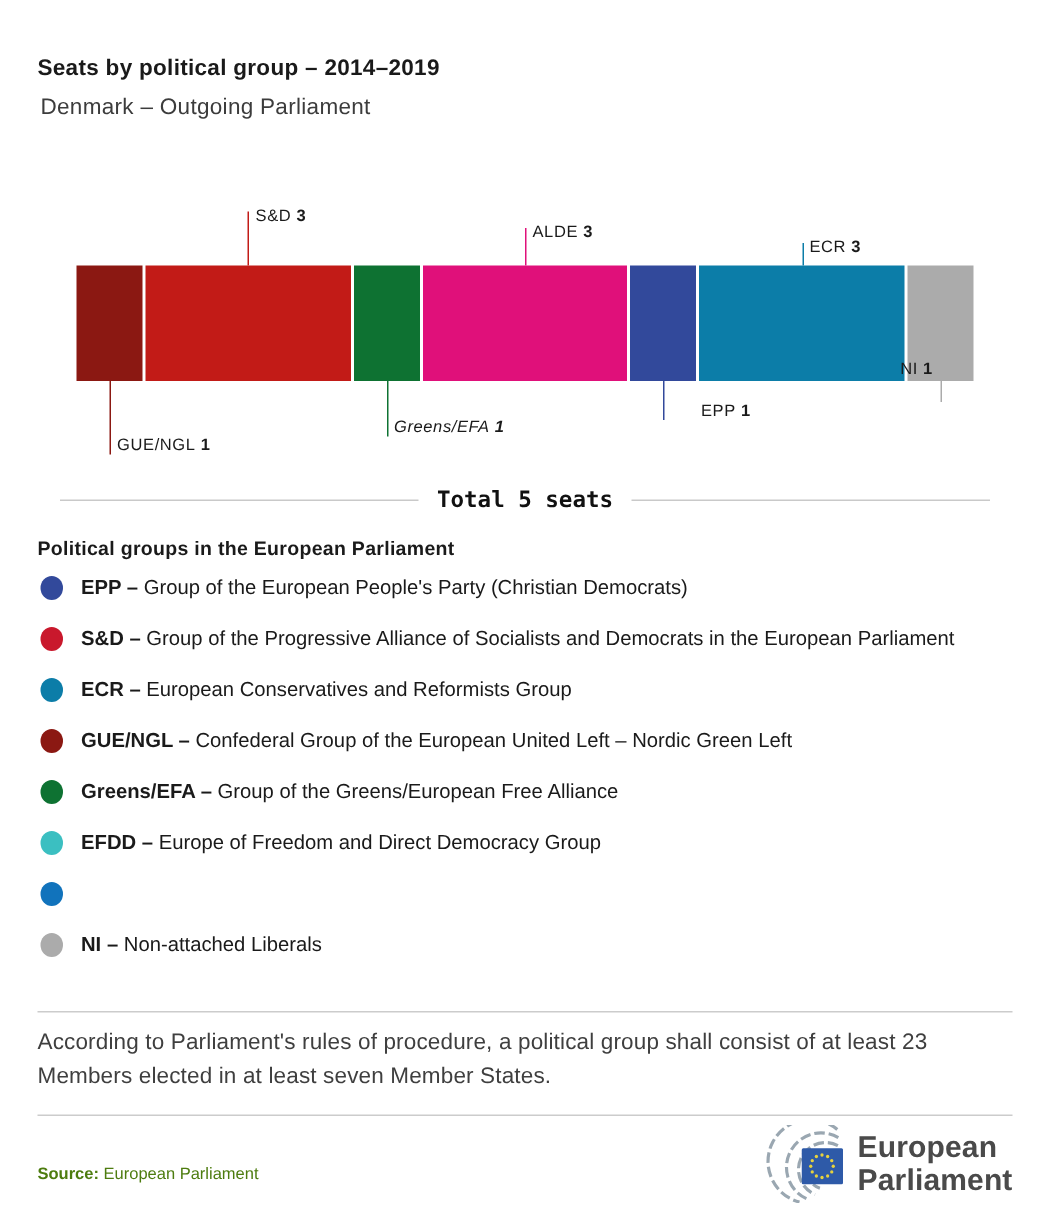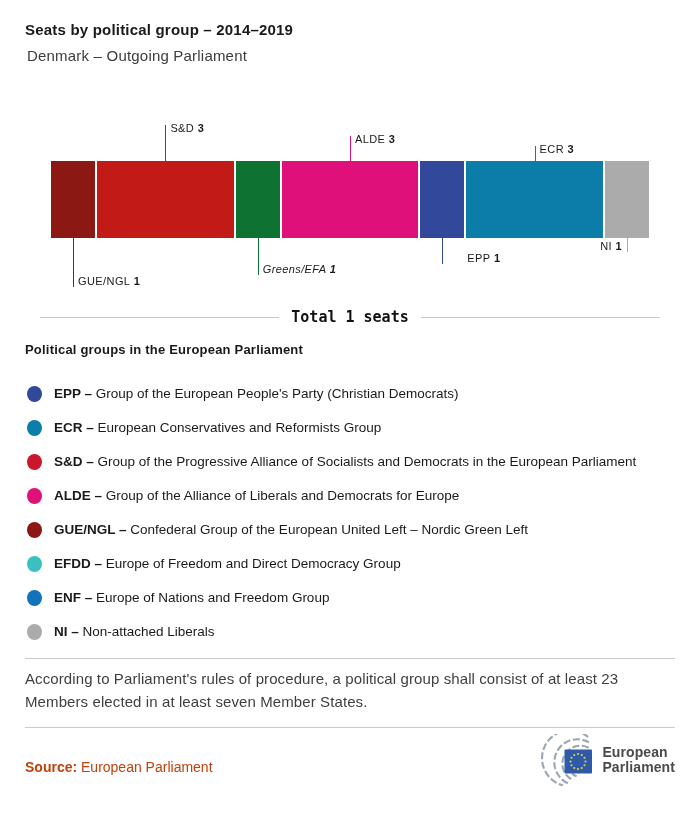--- a/index.html
+++ b/index.html
@@ -1,18 +1,18 @@
 <!DOCTYPE html>
 <html><head>
 <meta charset="utf-8">
 <style>
   html,body{margin:0;padding:0;background:#fff;}
   .page{
     position:relative;width:700px;height:818px;box-sizing:border-box;
-    padding:0 25px;background:#fff;overflow:hidden;
+    padding:16px 25px;background:#fff;overflow:hidden;
     font-family:"Liberation Sans",sans-serif;color:#1a1a1a;
   }
   
   .title{margin:0;padding-top:21px;font-size:15px;font-weight:700;letter-spacing:.2px;color:#1a1a1a;}
   .subtitle{margin:9px 0 0 2px;font-size:15px;font-weight:400;color:#3c3c3c;letter-spacing:.2px;}
   
   .chart{position:relative;height:240px;}
   .seg{position:absolute;}
   .tick{position:absolute;width:1px;}
   .callout-label{
@@ -22,33 +22,33 @@
   
   .total-divider{display:flex;align-items:center;margin:4px 15px 0 15px;}
   .total-divider .line{flex:1;height:1px;background:#c9c9c9;}
   .total-divider .total-text{
     padding:0 12px;font-family:"DejaVu Sans Mono",monospace;font-weight:700;
     font-size:15px;color:#111;white-space:nowrap;
   }
   
   .legend-title{margin:16px 0 0;font-size:13px;font-weight:700;letter-spacing:.2px;}
   ul.legend{list-style:none;margin:11px 0 0;padding:0;}
-  ul.legend li{display:flex;align-items:flex-end;height:34px;}
+  ul.legend li{display:flex;align-items:flex-start;height:34px;}
   ul.legend .dot{width:15px;height:16px;border-radius:50%;margin:0 12px 0 2px;flex:none;}
   ul.legend .txt{font-size:13.5px;line-height:1.2;}
   ul.legend .txt b{font-weight:700;}
   
   hr.rule{border:none;border-top:1px solid #cccccc;margin:18px 0 0;}
   hr.rule2{border:none;border-top:1px solid #cccccc;margin:14px 0 0;}
   .note{margin:9px 0 0;font-size:15px;line-height:1.5;color:#3f3f3f;max-width:652px;letter-spacing:.1px;}
   .source-row{display:flex;justify-content:space-between;align-items:center;margin-top:6px;}
-  .source{margin:14px 0 0;font-size:14px;color:#c2410c;}
+  .source{margin:14px 0 0;font-size:11px;color:#4d7c0f;}
   .source b{font-weight:700;}
   .ep-logo{display:flex;align-items:center;gap:7px;}
-  .logo-text{font-size:14px;font-weight:700;color:#4a4a4a;line-height:1.1;letter-spacing:.1px;}
+  .logo-text{font-size:20px;font-weight:700;color:#4a4a4a;line-height:1.1;letter-spacing:.1px;}
 </style>
 </head>
 <body>
 
 <div class="page">
 
   <h1 class="title">Seats by political group – 2014–2019</h1>
   <h2 class="subtitle">Denmark – Outgoing Parliament</h2>
 
   <div class="chart" id="chart">
@@ -65,59 +65,58 @@
       <div class="tick" style="left: 325px; height: 25px; background: rgb(224, 16, 122); top: 72px;"></div>
       <div class="callout-label" style="top: 69px; left: 330px;"><span>ALDE</span><b> 3</b></div>
       <div class="seg" style="left: 395.231px; width: 44.1538px; top: 97px; height: 77px; background: rgb(50, 73, 155);"></div>
       <div class="tick" style="left: 417.308px; height: 26px; background: rgb(50, 73, 155); top: 174px;"></div>
       <div class="callout-label" style="top: 188px; left: 422.308px; margin-left: 20px;"><span>EPP</span><b> 1</b></div>
       <div class="seg" style="left: 441.385px; width: 136.462px; top: 97px; height: 77px; background: rgb(12, 125, 168);"></div>
       <div class="tick" style="left: 509.615px; height: 15px; background: rgb(12, 125, 168); top: 82px;"></div>
       <div class="callout-label" style="top: 79px; left: 514.615px;"><span>ECR</span><b> 3</b></div>
       <div class="seg" style="left: 579.846px; width: 44.1538px; top: 97px; height: 77px; background: rgb(171, 171, 171);"></div>
       <div class="tick" style="left: 601.923px; height: 14px; background: rgb(171, 171, 171); top: 174px;"></div>
-      <div class="callout-label" style="top: 176px; right: 53.0769px;"><span>NI</span><b> 1</b></div>
+      <div class="callout-label" style="top: 160px; right: 53.0769px;"><span>NI</span><b> 1</b></div>
     </div>
 
   <div class="total-divider">
     <span class="line"></span>
-    <span class="total-text">Total 1 seats</span>
+    <span class="total-text">Total 5 seats</span>
     <span class="line"></span>
   </div>
 
   <h3 class="legend-title">Political groups in the European Parliament</h3>
 
   <ul class="legend" id="legend">
       <li>
         <span class="dot" style="background: rgb(50, 73, 155);"></span>
         <span class="txt"><b>EPP – </b><span>Group of the European People's Party (Christian Democrats)</span></span>
       </li>
       <li>
+        <span class="dot" style="background: rgb(201, 24, 44);"></span>
+        <span class="txt"><b>S&amp;D – </b><span>Group of the Progressive Alliance of Socialists and Democrats in the European Parliament</span></span>
+      </li>
+      <li>
         <span class="dot" style="background: rgb(12, 125, 168);"></span>
         <span class="txt"><b>ECR – </b><span>European Conservatives and Reformists Group</span></span>
       </li>
       <li>
-        <span class="dot" style="background: rgb(201, 24, 44);"></span>
-        <span class="txt"><b>S&amp;D – </b><span>Group of the Progressive Alliance of Socialists and Democrats in the European Parliament</span></span>
+        <span class="dot" style="background: rgb(139, 24, 18);"></span>
+        <span class="txt"><b>GUE/NGL – </b><span>Confederal Group of the European United Left – Nordic Green Left</span></span>
       </li>
       <li>
-        <span class="dot" style="background: rgb(224, 16, 122);"></span>
-        <span class="txt"><b>ALDE – </b><span>Group of the Alliance of Liberals and Democrats for Europe</span></span>
-      </li>
-      <li>
-        <span class="dot" style="background: rgb(139, 24, 18);"></span>
-        <span class="txt"><b>GUE/NGL – </b><span>Confederal Group of the European United Left – Nordic Green Left</span></span>
+        <span class="dot" style="background: rgb(14, 114, 50);"></span>
+        <span class="txt"><b>Greens/EFA – </b><span>Group of the Greens/European Free Alliance</span></span>
       </li>
       <li>
         <span class="dot" style="background: rgb(59, 191, 193);"></span>
         <span class="txt"><b>EFDD – </b><span>Europe of Freedom and Direct Democracy Group</span></span>
       </li>
       <li>
         <span class="dot" style="background: rgb(17, 115, 188);"></span>
-        <span class="txt"><b>ENF – </b><span>Europe of Nations and Freedom Group</span></span>
       </li>
       <li>
         <span class="dot" style="background: rgb(171, 171, 171);"></span>
         <span class="txt"><b>NI – </b><span>Non-attached Liberals</span></span>
       </li>
     </ul>
 
   <hr class="rule">
   <p class="note">According to Parliament's rules of procedure, a political group shall consist of at least 23 Members elected in at least seven Member States.</p>
   <hr class="rule2">

